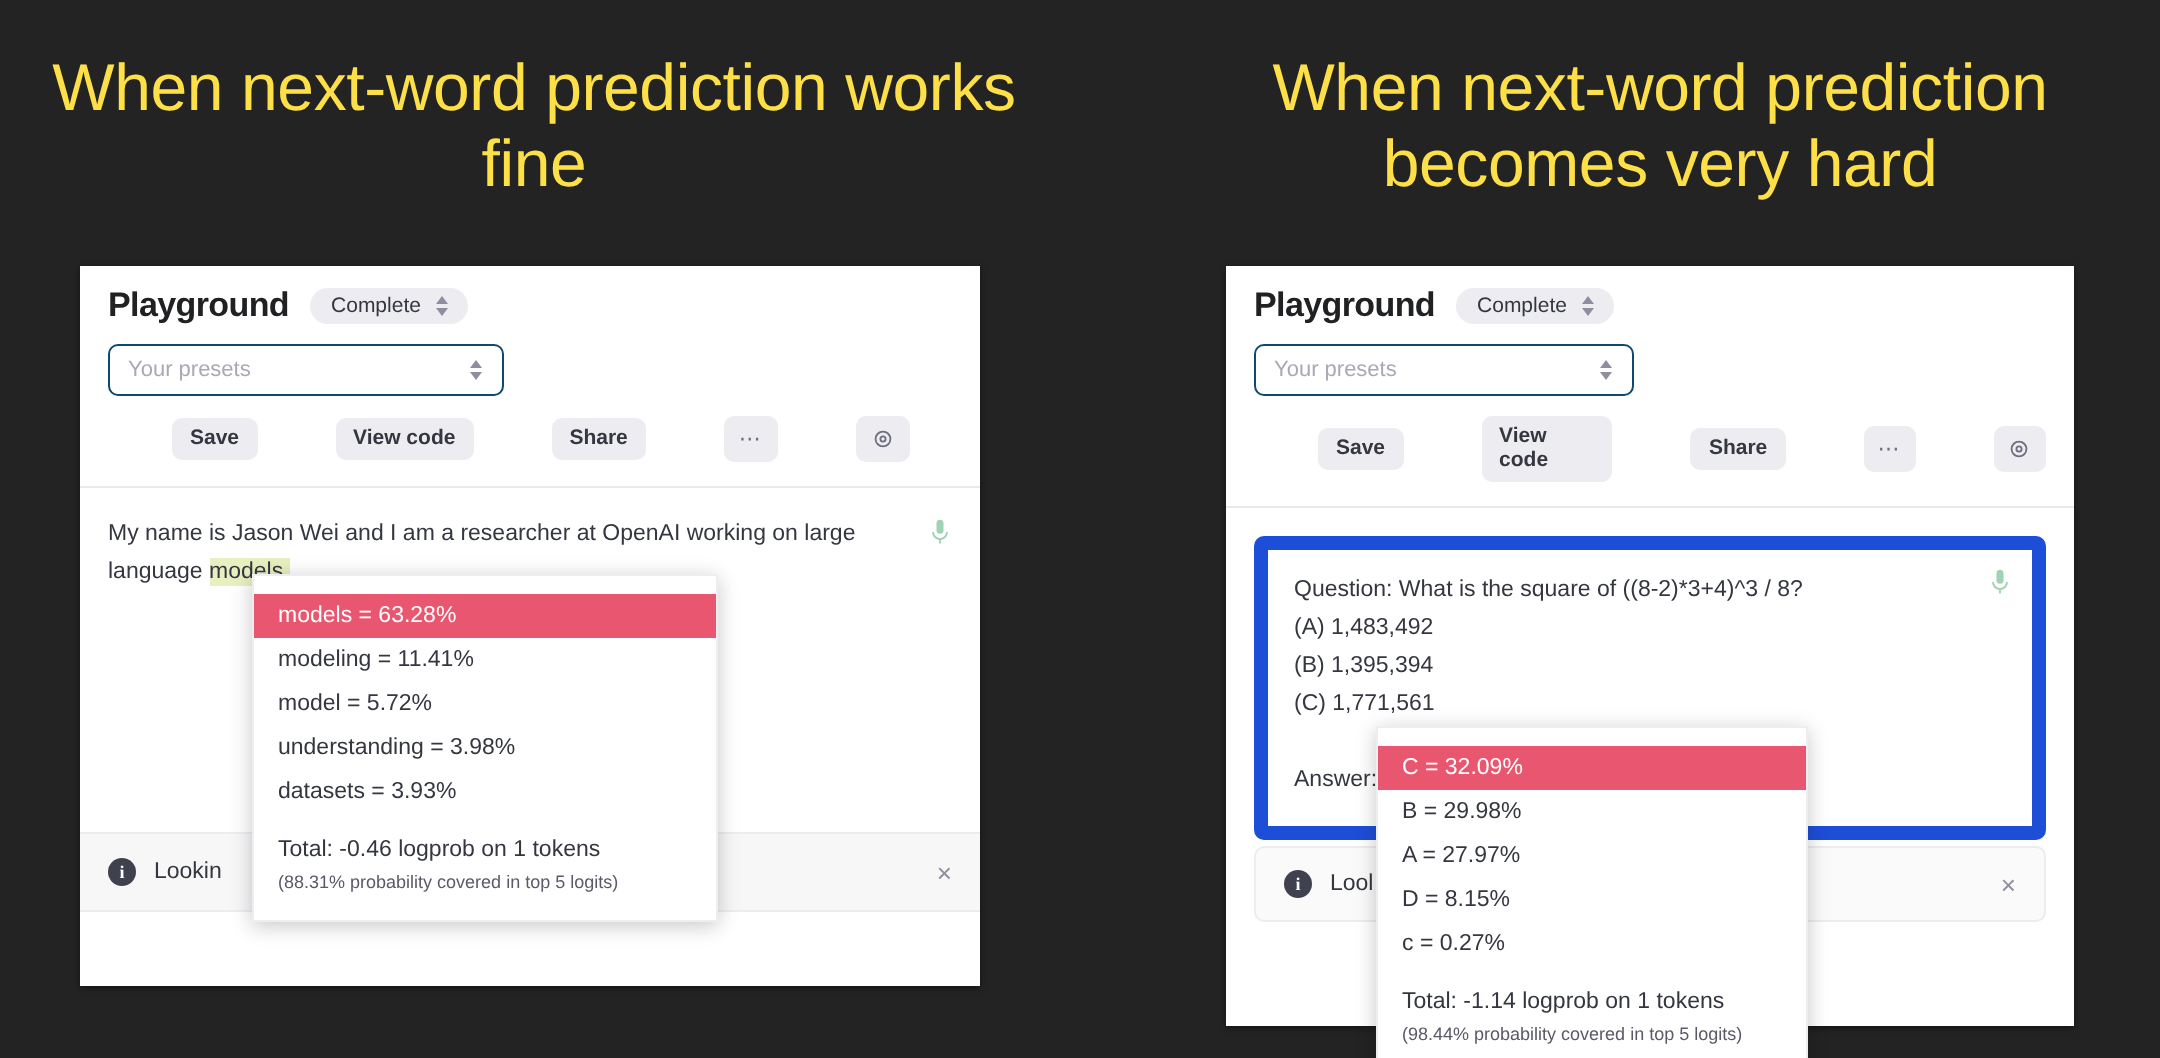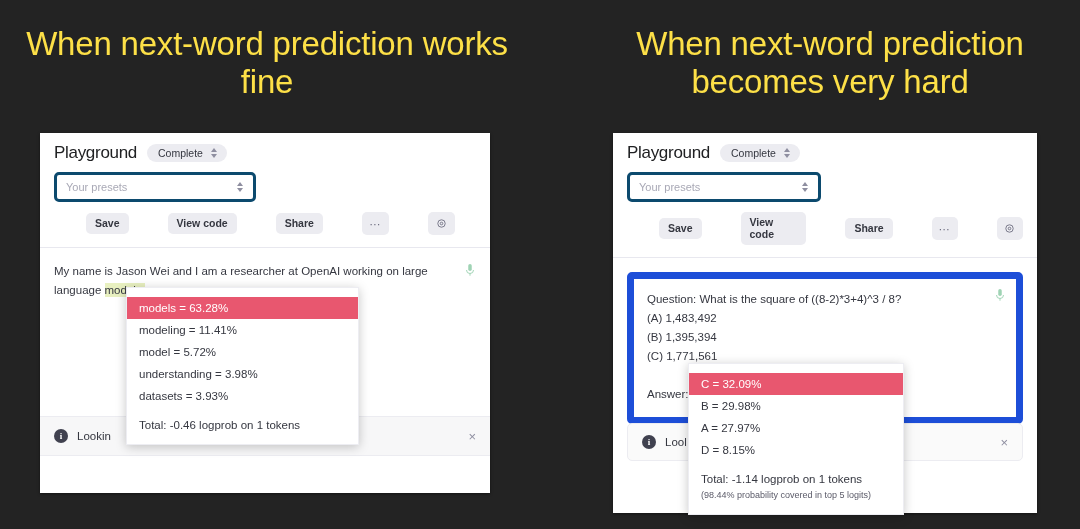--- a/index.html
+++ b/index.html
@@ -31,42 +31,42 @@
     background:#ffffff;
     overflow:hidden;
     box-shadow:0 1px 3px rgba(0,0,0,.45);
   }
   #panel-left{left:40px;top:133px;width:450px;height:360px;}
   #panel-right{left:613px;top:133px;width:424px;height:380px;}
 
   .pg-header{padding:10px 14px 0 14px;}
   .pg-titlerow{display:flex;align-items:center;gap:10px;}
   .pg-title{
-    font-size:17px;font-weight:normal;color:#202123;letter-spacing:-0.3px;text-align:right;
+    font-size:17px;font-weight:bold;color:#202123;letter-spacing:-0.3px;text-align:right;
   }
   .pg-mode{
     display:inline-flex;align-items:center;gap:7px;
     background:#ececf1;border-radius:13px;
     padding:3px 9px 3px 11px;
     font-size:10.5px;color:#353740;
   }
   .chev{
     display:inline-block;width:8px;height:12px;position:relative;flex:0 0 auto;
   }
   .chev:before,.chev:after{
     content:"";position:absolute;left:1px;width:0;height:0;
     border-left:3px solid transparent;border-right:3px solid transparent;
   }
   .chev:before{top:1px;border-bottom:4px solid #8e8ea0;}
   .chev:after{bottom:1px;border-top:4px solid #8e8ea0;}
 
   .preset{
     margin-top:9px;
     height:24px;
-    border:3px solid #0c4a6e;border-radius:5px;
+    border:1px solid #0c4a6e;border-radius:5px;
     display:flex;align-items:center;justify-content:space-between;
     padding:0 9px;
     font-size:11px;color:#a9a9b6;
     background:#fff;
   }
   #panel-left .preset{width:178px;}
   #panel-right .preset{width:170px;}
 
   .btnrow{display:flex;align-items:center;gap:7px;margin-top:10px;padding-bottom:12px;}
   .gbtn{
@@ -206,20 +206,21 @@
 
   <div class="tooltip" id="tooltip-left">
     <div class="tt-pad-top"></div>
     <div class="tt-row top">models = 63.28%</div>
     <div class="tt-row">modeling = 11.41%</div>
     <div class="tt-row">model = 5.72%</div>
     <div class="tt-row">understanding = 3.98%</div>
     <div class="tt-row">datasets = 3.93%</div>
     <div class="tt-total">
       <div>Total: -0.46 logprob on 1 tokens</div>
+      <div class="tt-sub">(88.31% probability covered in top 5 logits)</div>
     </div>
   </div>
 
   <div class="panel" id="panel-right">
 
     <div class="pg-header">
       <div class="pg-titlerow">
         <div class="pg-title">Playground</div>
         <div class="pg-mode">
           <span>Complete</span>
@@ -273,19 +274,20 @@
     </div>
 
   </div>
 
   <div class="tooltip" id="tooltip-right">
     <div class="tt-pad-top"></div>
     <div class="tt-row top">C = 32.09%</div>
     <div class="tt-row">B = 29.98%</div>
     <div class="tt-row">A = 27.97%</div>
     <div class="tt-row">D = 8.15%</div>
+    <div class="tt-row">c = 0.27%</div>
     <div class="tt-total">
       <div>Total: -1.14 logprob on 1 tokens</div>
       <div class="tt-sub">(98.44% probability covered in top 5 logits)</div>
     </div>
   </div>
 
 </div>
 
 </body></html>

